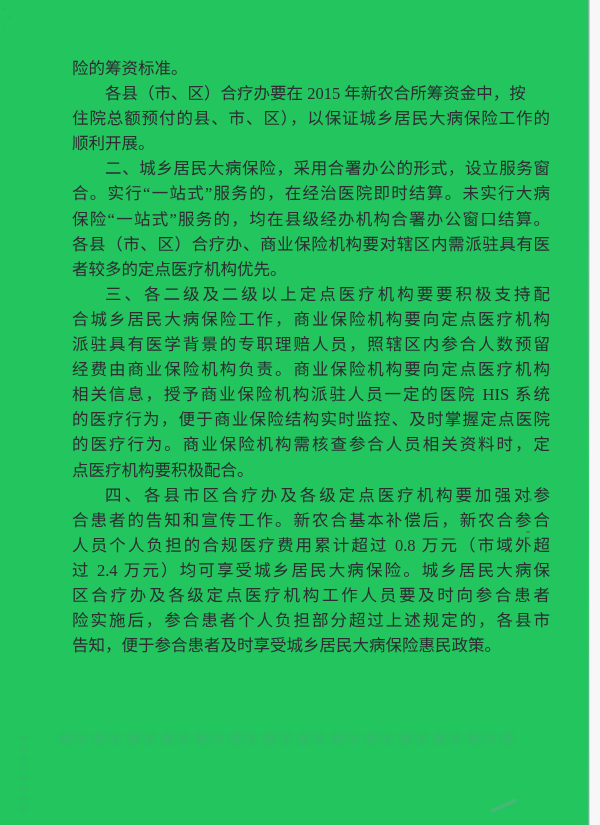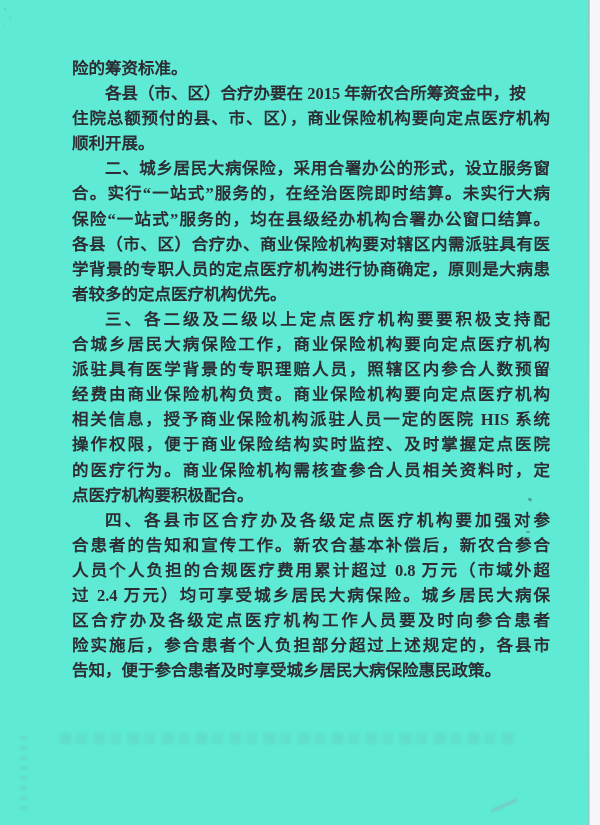--- a/index.html
+++ b/index.html
@@ -4,23 +4,22 @@
 <style>
   html, body {
     margin: 0; padding: 0;
     background: #ffffff;
   }
   .page {
     position: relative;
     width: 600px;
     height: 825px;
     overflow: hidden;
-    background: #5eead4;
+    background: #22c55e;
     font-family: "Liberation Serif", "DejaVu Serif", serif;
-    font-weight: bold;
   }
   
   .textblock {
     position: absolute;
     left: 72px;
     top: 56px;
     width: 478px;
   }
   .line {
     height: 25.1px;
@@ -103,34 +102,33 @@
 
 <div class="page">
 
   <div class="edge-strip"></div>
   <div class="edge-line"></div>
   <div class="corner-marks"></div>
 
   <div class="textblock" lang="zh-CN">
     <div class="line end">险的筹资标准。</div>
     <div class="line indent nostretch">各县（市、区）合疗办要在 2015 年新农合所筹资金中，按</div>
-    <div class="line">住院总额预付的县、市、区），商业保险机构要向定点医疗机构</div>
+    <div class="line">住院总额预付的县、市、区），以保证城乡居民大病保险工作的</div>
     <div class="line end">顺利开展。</div>
     <div class="line indent">二、城乡居民大病保险，采用合署办公的形式，设立服务窗</div>
     <div class="line">合。实行“一站式”服务的，在经治医院即时结算。未实行大病</div>
     <div class="line">保险“一站式”服务的，均在县级经办机构合署办公窗口结算。</div>
     <div class="line">各县（市、区）合疗办、商业保险机构要对辖区内需派驻具有医</div>
-    <div class="line">学背景的专职人员的定点医疗机构进行协商确定，原则是大病患</div>
     <div class="line end">者较多的定点医疗机构优先。</div>
     <div class="line indent">三、各二级及二级以上定点医疗机构要要积极支持配</div>
     <div class="line">合城乡居民大病保险工作，商业保险机构要向定点医疗机构</div>
     <div class="line">派驻具有医学背景的专职理赔人员，照辖区内参合人数预留</div>
     <div class="line">经费由商业保险机构负责。商业保险机构要向定点医疗机构</div>
     <div class="line">相关信息，授予商业保险机构派驻人员一定的医院 HIS 系统</div>
-    <div class="line">操作权限，便于商业保险结构实时监控、及时掌握定点医院</div>
+    <div class="line">的医疗行为，便于商业保险结构实时监控、及时掌握定点医院</div>
     <div class="line">的医疗行为。商业保险机构需核查参合人员相关资料时，定</div>
     <div class="line end">点医疗机构要积极配合。</div>
     <div class="line indent">四、各县市区合疗办及各级定点医疗机构要加强对参</div>
     <div class="line">合患者的告知和宣传工作。新农合基本补偿后，新农合参合</div>
     <div class="line">人员个人负担的合规医疗费用累计超过 0.8 万元（市域外超</div>
     <div class="line">过 2.4 万元）均可享受城乡居民大病保险。城乡居民大病保</div>
     <div class="line">区合疗办及各级定点医疗机构工作人员要及时向参合患者</div>
     <div class="line">险实施后，参合患者个人负担部分超过上述规定的，各县市</div>
     <div class="line end">告知，便于参合患者及时享受城乡居民大病保险惠民政策。</div>
   </div>

